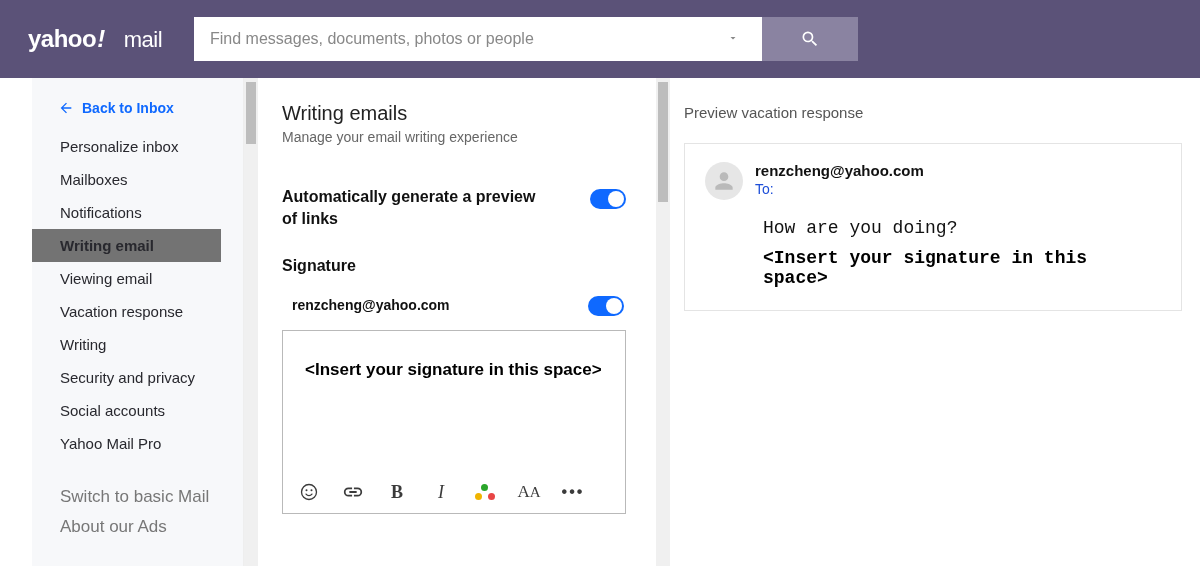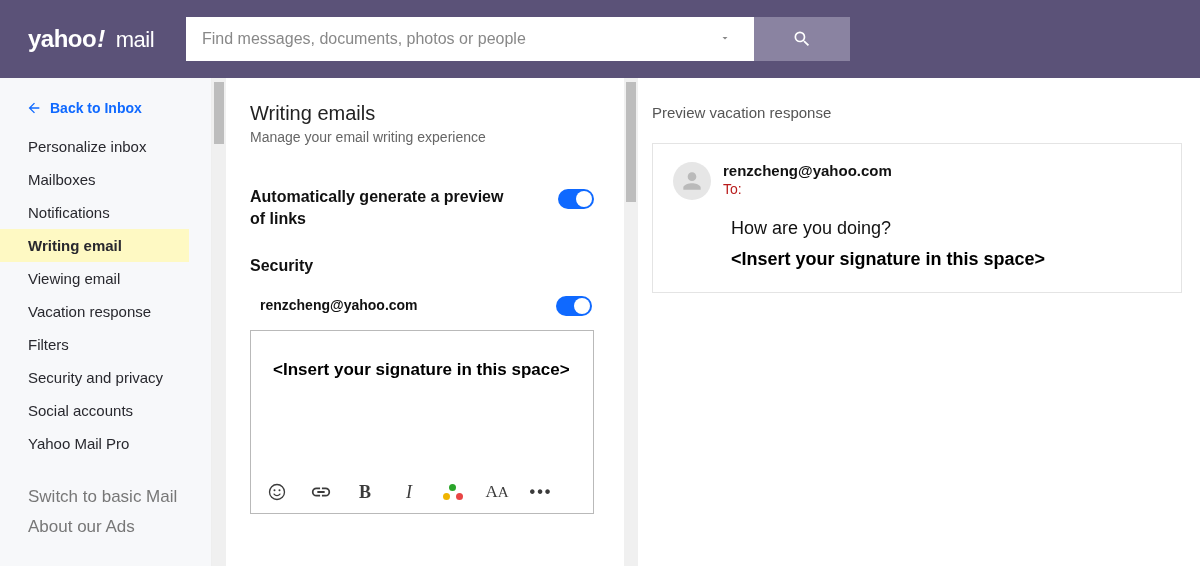--- a/index.html
+++ b/index.html
@@ -1,36 +1,36 @@
 <!DOCTYPE html>
 <html><head>
 <meta charset="utf-8">
 <style>
   * { box-sizing: border-box; margin: 0; padding: 0; }
   body { font-family: "Segoe UI", "Helvetica Neue", Arial, sans-serif; font-size: 14px; color: #222; background: #fff; width: 1200px; height: 566px; overflow: hidden; }
   
   .header { height: 78px; background: #5b5278; display: flex; align-items: center; padding: 0 28px; gap: 32px; }
   .logo { color: #fff; font-size: 24px; font-weight: 700; letter-spacing: -0.5px; display: flex; align-items: baseline; }
   .logo .excl { font-style: italic; font-weight: 800; margin: 0 1px; }
-  .logo .mail { font-weight: 400; font-size: 22px; margin-left: 10px; }
+  .logo .mail { font-weight: 400; font-size: 22px; margin-left: 18px; }
   .search-wrap { display: flex; height: 44px; }
   .search-box { width: 568px; background: #fff; display: flex; align-items: center; padding: 0 16px; }
   .search-input { flex: 1; border: none; outline: none; font-size: 16px; color: #8b5cf6; background: transparent; }
   .search-input::placeholder { color: #888; }
   .chev { width: 26px; text-align: center; color: #888; cursor: pointer; }
   .search-btn { width: 96px; background: #8a83a1; display: flex; align-items: center; justify-content: center; cursor: pointer; }
   .search-btn svg { fill: #fff; }
   
-  .body { display: flex; height: calc(566px - 78px); }
+  .body { display: flex; height: calc(566px - 78px); padding-left: 32px; }
   
   .sidebar { width: 212px; background: #f7f8fa; padding-top: 14px; height: 100%; overflow-y: auto; border-right: 1px solid #eee; flex-shrink: 0; }
   .back-link { display: flex; align-items: center; gap: 8px; color: #0f69ff; font-weight: 600; font-size: 14px; padding: 8px 20px 12px 26px; cursor: pointer; }
   .side-items { padding-top: 2px; }
   .side-item { padding: 8px 10px 8px 28px; font-size: 15px; color: #28282e; cursor: pointer; }
-  .side-item.active { background: #fef9c3; font-weight: 700; padding-right: 20px; margin-right: 22px; }
+  .side-item.active { background: #737373; font-weight: 700; padding-right: 20px; margin-right: 22px; }
   .side-sub { padding-top: 22px; }
   .side-sub .side-item { font-size: 17px; color: #777; padding: 5px 10px 5px 28px; }
   
   .settings-scroll { position: relative; width: 412px; flex-shrink: 0; height: 100%; }
   .fake-scroll-left, .fake-scroll-right { width: 14px; background: #f0f0f0; position: absolute; top: 0; bottom: 0; }
   .fake-scroll-left { left: 0; }
   .fake-scroll-right { right: -14px; }
   .fake-thumb { position: absolute; left: 2px; right: 2px; background: #bdbdbd; border-radius: 0; }
   .settings { padding: 24px 30px 12px 38px; height: 100%; overflow: hidden; }
   .settings h1 { font-size: 20px; font-weight: 400; color: #222; margin-bottom: 4px; }
@@ -56,22 +56,22 @@
   .aa .big { font-size: 17px; }
   .dots3 { letter-spacing: 2px; font-weight: 700; font-size: 16px; }
   
   .preview-wrap { flex: 1; padding: 26px 18px 0 28px; height: 100%; }
   .preview-title { font-size: 15px; color: #555; margin-bottom: 22px; }
   .preview-card { border: 1px solid #e4e4e4; padding: 18px 20px 22px 20px; }
   .from-row { display: flex; gap: 12px; margin-bottom: 18px; }
   .avatar { width: 38px; height: 38px; border-radius: 50%; background: #e6e6e6; display: flex; align-items: center; justify-content: center; flex-shrink: 0; }
   .avatar svg { fill: #bababa; }
   .from-info .from-email { font-size: 15px; font-weight: 700; color: #111; }
-  .from-info .to { font-size: 14px; color: #b91c1c; margin-top: 2px; }
-  .msg-body { padding-left: 58px; }
+  .from-info .to { font-size: 14px; color: #1d4ed8; margin-top: 2px; }
+  .msg-body { padding-left: 58px; font-family: Liberation Mono, monospace; }
   .msg-line { font-size: 18px; color: #111; margin-bottom: 10px; }
   .msg-sig { font-size: 18px; font-weight: 700; color: #000; }
 </style>
 </head>
 <body>
 
 <div class="header">
   <div class="logo">
     <span>yahoo</span>
       <span class="excl">!</span>
@@ -103,21 +103,21 @@
         </svg>
       <span>Back to Inbox</span>
     </div>
     <div class="side-items">
       <div class="side-item">Personalize inbox</div>
       <div class="side-item">Mailboxes</div>
       <div class="side-item">Notifications</div>
       <div class="side-item active">Writing email</div>
       <div class="side-item">Viewing email</div>
       <div class="side-item">Vacation response</div>
-      <div class="side-item">Filters</div>
+      <div class="side-item">Writing</div>
       <div class="side-item">Security and privacy</div>
       <div class="side-item">Social accounts</div>
       <div class="side-item">Yahoo Mail Pro</div>
     </div>
     <div class="side-sub">
       <div class="side-item">Switch to basic Mail</div>
       <div class="side-item">About our Ads</div>
     </div>
   </div>
 
@@ -127,21 +127,21 @@
       </div>
     <div class="settings">
       <h1>Writing emails</h1>
       <div class="sub">Manage your email writing experience</div>
 
       <div class="setting-row">
         <div class="label">Automatically generate a preview of links</div>
         <div class="toggle"></div>
       </div>
 
-      <div class="section-title">Security</div>
+      <div class="section-title">Signature</div>
 
       <div class="sig-email-row">
         <div class="email">renzcheng@yahoo.com</div>
         <div class="toggle"></div>
       </div>
 
       <div class="sig-editor">
         <div class="sig-content">&lt;Insert your signature in this space&gt;</div>
         <div class="sig-toolbar">
           <span class="tb-btn">

